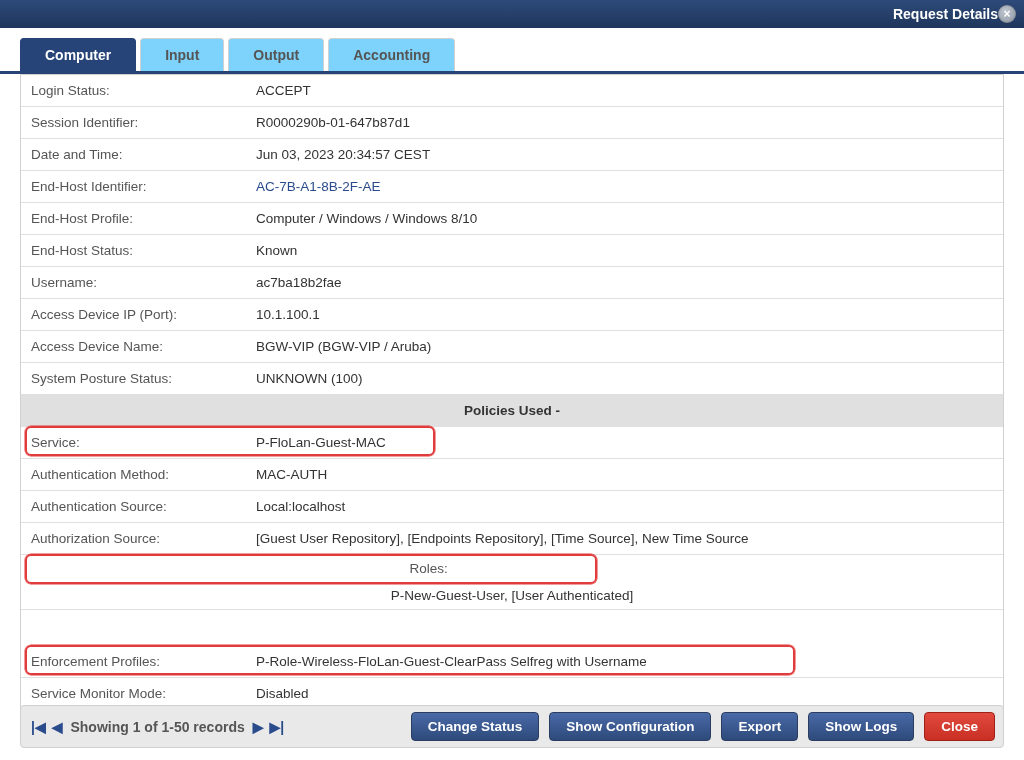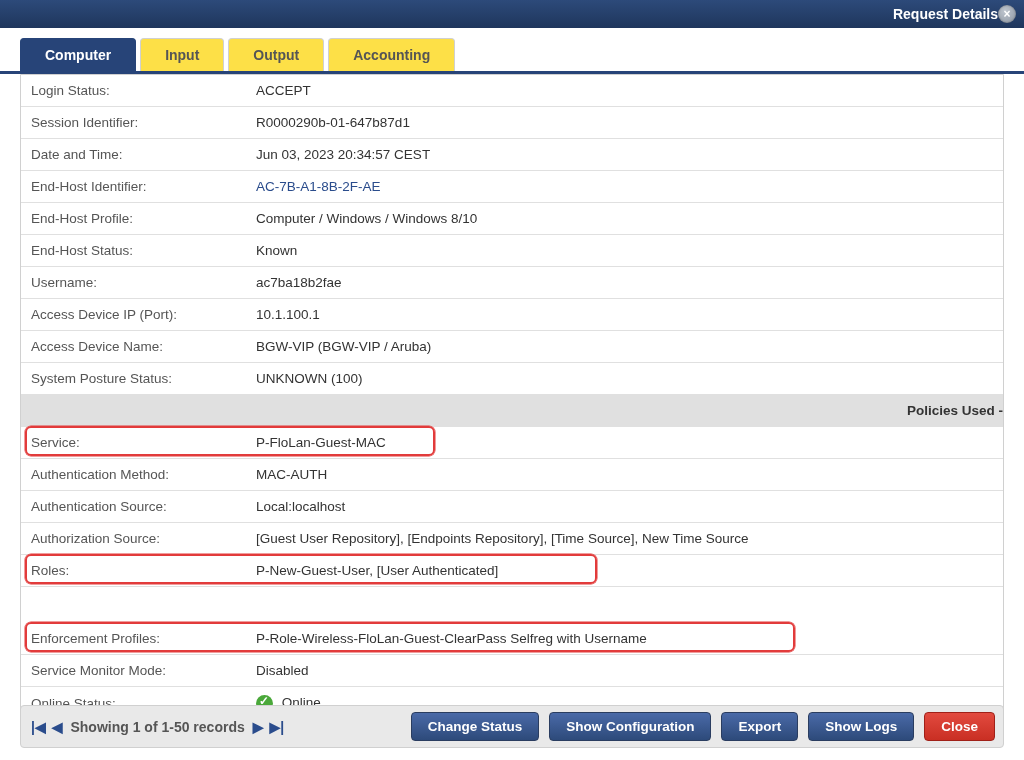--- a/index.html
+++ b/index.html
@@ -39,21 +39,21 @@
   }
   .tabs {
     display: flex;
     padding: 10px 20px 0 20px;
     border-bottom: 3px solid #274478;
   }
   .tab {
     padding: 8px 24px;
     font-weight: bold;
     color: #555;
-    background: #fde047;
+    background: #7dd3fc;
     border: 1px solid #d0d0d0;
     border-bottom: none;
     border-radius: 4px 4px 0 0;
     margin-right: 4px;
     cursor: pointer;
     font-size: 14px;
   }
   .tab.active {
     background: #274478;
     color: #fff;
@@ -89,21 +89,21 @@
   }
   .link-val { color: #2a4c8c; }
   .section-head {
     background: #e0e0e0;
     text-align: center;
     font-weight: bold;
     color: #333;
     padding: 7px 0;
     font-size: 13.5px;
   }
-  .section-head-inner { flex:1; text-align:right; }
+  .section-head-inner { flex:1; text-align:center; }
   .hl-red {
     position: absolute;
     border: 2.5px solid #e23b3b;
     border-radius: 6px;
     pointer-events: none;
     box-shadow: 0 0 0 0.5px #e23b3b;
   }
   .online-dot {
     display: inline-block;
     width: 17px; height: 17px;
@@ -251,21 +251,21 @@
       <div class="row">
         <div class="cell-label">Authentication Source:</div>
         <div class="cell-value">Local:localhost</div>
       </div>
 
       <div class="row">
         <div class="cell-label">Authorization Source:</div>
         <div class="cell-value">[Guest User Repository], [Endpoints Repository], [Time Source], New Time Source</div>
       </div>
 
-      <div class="row" style="position:relative;">
+      <div class="row" style="position:relative;flex-direction:column;">
         <div class="cell-label">Roles:</div>
         <div class="cell-value">P-New-Guest-User, [User Authenticated]</div>
         <div class="hl-red" style="left:4px; top:-1px; width:572px; height:30px;"></div>
       </div>
 
       <div class="row" style="position:relative;margin-top:36px;">
         <div class="cell-label">Enforcement Profiles:</div>
         <div class="cell-value">P-Role-Wireless-FloLan-Guest-ClearPass Selfreg with Username</div>
         <div class="hl-red" style="left:4px; top:-1px; width:770px; height:30px;"></div>
       </div>

